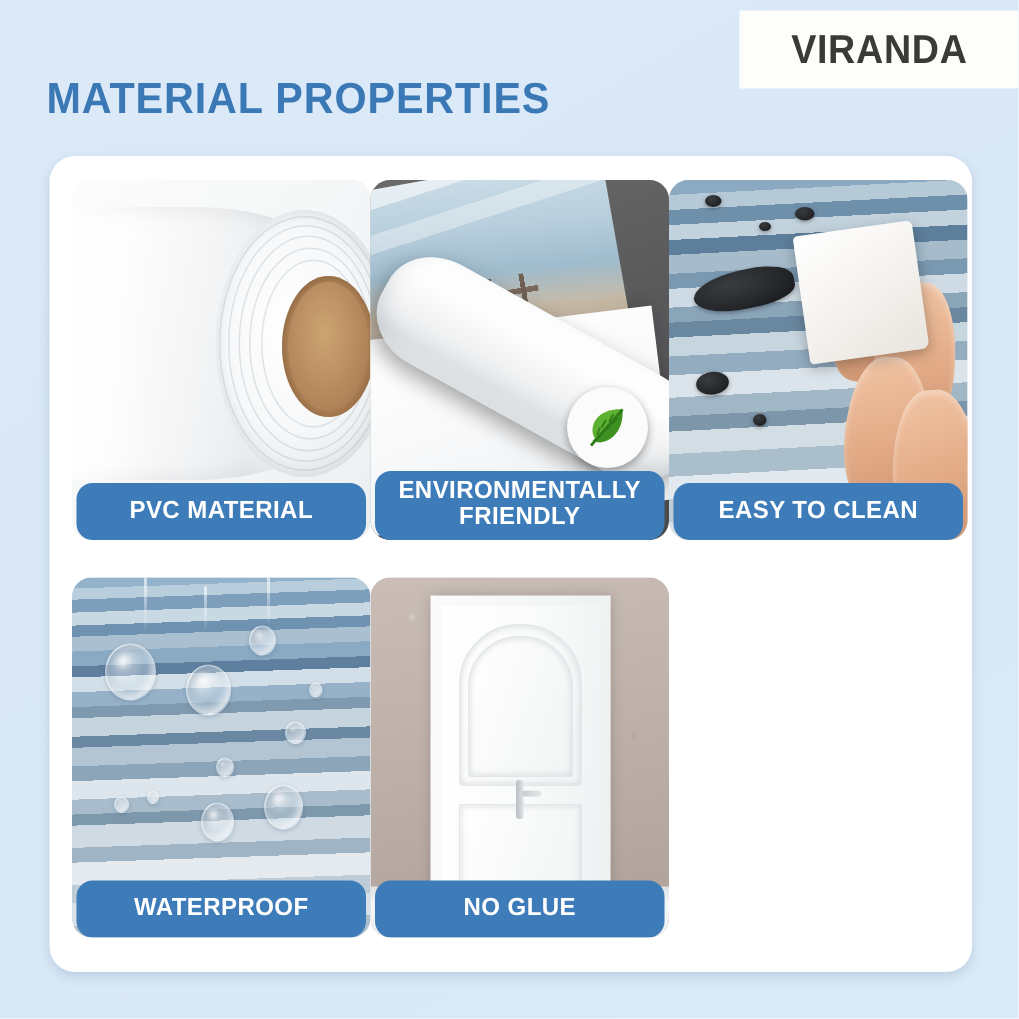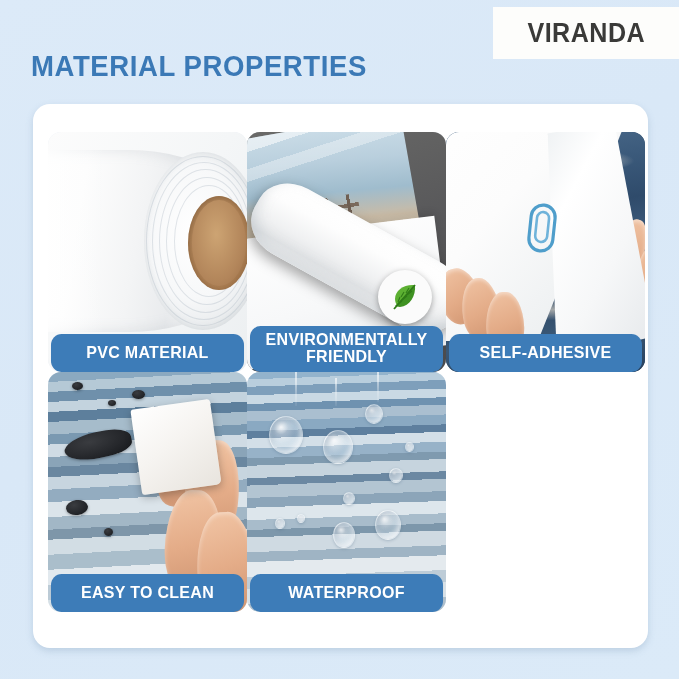--- a/index.html
+++ b/index.html
@@ -35,26 +35,26 @@
 
   
   #panel {
     position:absolute; left:33px; top:104px; width:615px; height:544px;
     background:#ffffff; border-radius:17px;
     box-shadow:0 3px 7px rgba(120,150,180,.30);
   }
 
   
   #grid {
-    position:absolute; left:48px; top:132px;
+    position:absolute; left:48px; top:120px;
     width:595px; height:510px;
     display:grid;
     grid-template-columns:repeat(3,199px);
     grid-template-rows:repeat(2,240px);
-    column-gap:-1px; 
+    column-gap:-1px; row-gap:25px;
     justify-content:space-between;
   }
   .card {
     position:relative; width:199px; height:240px;
     border-radius:13px; overflow:hidden;
     background:#e8eef4;
   }
   .photo { position:absolute; inset:0; overflow:hidden; }
   .caption {
     position:absolute; left:0; right:0; bottom:0;
@@ -355,45 +355,20 @@
               <path d="M19 16l-5 4"></path>
             <path d="M12 17l-2 5"></path>
               <path d="M14 21l-4 3"></path>
           </g>
         </svg>
       </div>
     </div>
     <div class="caption two-line">ENVIRONMENTALLY FRIENDLY</div>
   </div>
 
-  <div class="card">
-    <div class="photo">
-      <div class="c3-bg"></div>
-      <div class="c3-marble"></div>
-      <div class="hand-r">
-        <i style="left:16px; top:0;   width:34px; height:74px; transform:rotate(26deg);"></i>
-        <i style="left:40px; top:14px; width:32px; height:80px; transform:rotate(18deg);"></i>
-        <i style="left:62px; top:40px; width:30px; height:78px; transform:rotate(10deg);"></i>
-      </div>
-      <div class="c3-peel"></div>
-      <div class="c3-peel-fold"></div>
-      <div class="clip-badge">
-        <svg width="36" height="56" viewBox="0 0 36 56">
-          <rect x="6" y="5" width="24" height="46" rx="12" fill="none" stroke="#4f9ecb" stroke-width="3.2"></rect>
-          <rect x="12" y="12" width="12" height="30" rx="6" fill="none" stroke="#6fb3da" stroke-width="2.6"></rect>
-        </svg>
-      </div>
-      <div class="hand-l">
-        <i style="left:0;   top:10px; width:40px; height:56px; transform:rotate(-16deg);"></i>
-        <i style="left:22px; top:20px; width:38px; height:62px; transform:rotate(-8deg);"></i>
-        <i style="left:46px; top:34px; width:38px; height:60px; transform:rotate(-2deg);"></i>
-      </div>
-    </div>
-    <div class="caption">SELF-ADHESIVE</div>
-  </div>
 
   <div class="card">
     <div class="photo">
       <div class="c5-bg"></div>
       <div class="stain" style="left:16px; top:60px; width:68px; height:26px; transform:rotate(-12deg); border-radius:50% 42% 38% 50%;"></div>
       <div class="stain" style="left:24px; top:10px; width:11px; height:8px;"></div>
       <div class="stain" style="left:60px; top:28px; width:8px;  height:6px;"></div>
       <div class="stain" style="left:84px; top:18px; width:13px; height:9px;"></div>
       <div class="stain" style="left:18px; top:128px; width:22px; height:15px; transform:rotate(-8deg);"></div>
       <div class="stain" style="left:56px; top:156px; width:9px;  height:8px;"></div>
@@ -421,14 +396,28 @@
       <div class="drop" style="left:128px; top:138px; width:26px; height:30px;"></div>
       <div class="drop" style="left:86px; top:150px; width:22px; height:26px;"></div>
       <div class="drop" style="left:28px; top:146px; width:10px; height:11px;"></div>
       <div class="drop" style="left:50px; top:142px; width:8px;  height:9px;"></div>
       <div class="drop" style="left:96px; top:120px; width:12px; height:13px;"></div>
       <div class="drop" style="left:158px; top:70px; width:9px;  height:10px;"></div>
     </div>
     <div class="caption">WATERPROOF</div>
   </div>
 
+  <div class="card">
+    <div class="photo">
+      <div class="c6-wall"></div>
+      <div class="c6-frame"></div>
+      <div class="c6-door">
+        <div class="c6-panel" style="left:12px; top:12px; width:82px; height:108px; border-radius:40px 40px 3px 3px;"></div>
+        <div class="c6-panel" style="left:18px; top:20px; width:70px; height:94px; border-radius:34px 34px 2px 2px;"></div>
+        <div class="c6-panel" style="left:12px; top:132px; width:82px; height:58px;"></div>
+        <div class="c6-handle"></div>
+      </div>
+      <div class="c6-skirt"></div>
+    </div>
+    <div class="caption">NO GLUE</div>
+  </div>
 
 </div>
 
 </body></html>

